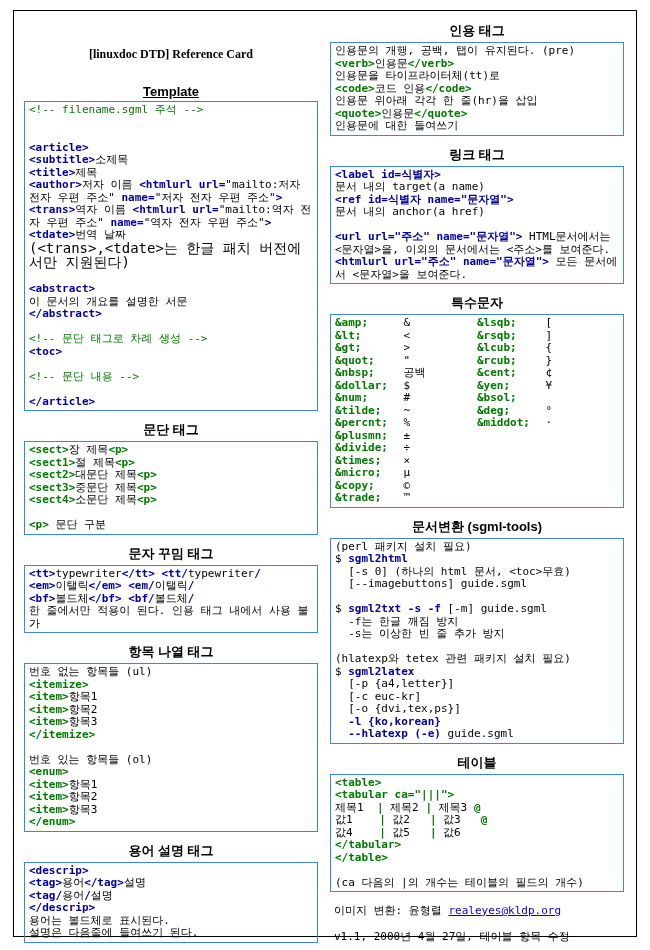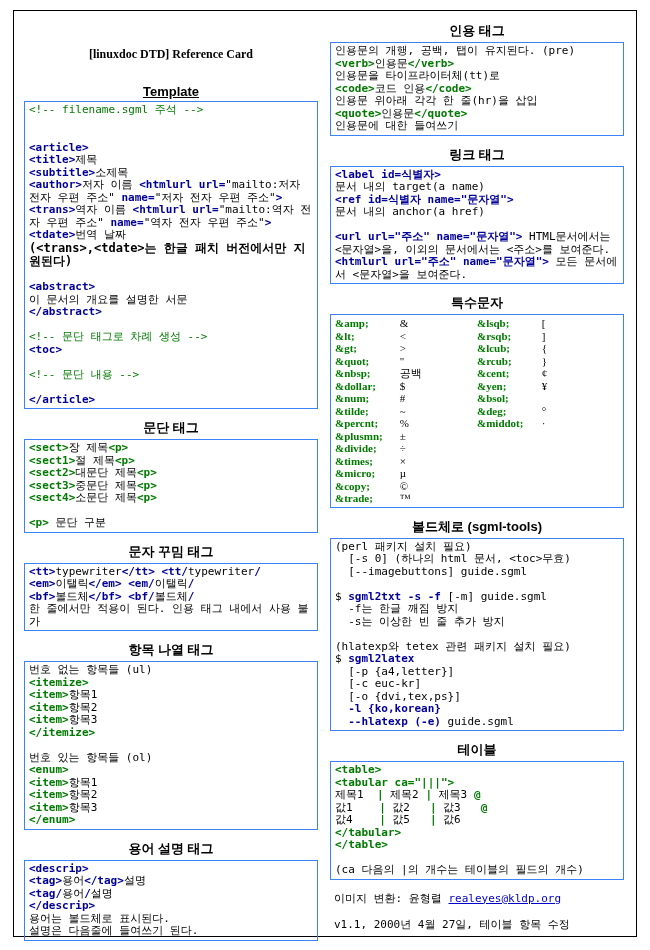--- a/index.html
+++ b/index.html
@@ -12,41 +12,41 @@
   .sec-heading.underline{text-decoration:underline;}
   .box{border:1px solid #3b82f6;padding:2px 4px;margin-bottom:10px;font-family:"DejaVu Sans Mono",monospace;font-size:11px;line-height:12.5px;color:#000;}
   .nobox{padding:2px 4px;margin-top:4px;font-family:"DejaVu Sans Mono",monospace;font-size:11px;line-height:13px;color:#000;}
   .code-line{white-space:pre-wrap;word-break:break-word;min-height:12.5px;}
   .sg-k{color:#000;}
   .sg-b{color:#000099;font-weight:bold;}
   .sg-g{color:#007A00;font-weight:bold;}
   .sg-c{color:#007A00;}
   .sg-i{color:#000;}
   .sg-f{color:#000;font-weight:normal;}
-  .sg-s{color:#000;font-size:12px;font-weight:bold;}
+  .sg-s{color:#000;font-size:14px;}
   .sg-u{color:#0000CC;text-decoration:underline;}
   .ent-cols{display:flex;}
-  .ent-col{flex:1;font-family:Liberation Serif, serif;}
+  .ent-col{flex:1;}
   .ent-name{display:inline-block;min-width:62px;}
 </style>
 </head>
 <body>
 
 <div class="card">
   <div class="cols">
     <div class="col">
       <div class="page-title">[linuxdoc DTD] Reference Card</div>
     <div class="sec-heading underline">Template</div>
         <div class="box">
           <div class="code-line"><span class="sg-c">&lt;!-- filename.sgml 주석 --&gt;</span></div>
           <div class="code-line">&nbsp;</div>
           <div class="code-line">&nbsp;</div>
           <div class="code-line"><span class="sg-b">&lt;article&gt;</span></div>
+          <div class="code-line"><span class="sg-b">&lt;subtitle&gt;</span><span class="sg-k">소제목</span></div>
           <div class="code-line"><span class="sg-b">&lt;title&gt;</span><span class="sg-k">제목</span></div>
-          <div class="code-line"><span class="sg-b">&lt;subtitle&gt;</span><span class="sg-k">소제목</span></div>
           <div class="code-line"><span class="sg-b">&lt;author&gt;</span><span class="sg-k">저자 이름 </span><span class="sg-b">&lt;htmlurl url=</span><span class="sg-k">"mailto:저자 전자 우편 주소"</span><span class="sg-b"> name=</span><span class="sg-k">"저자 전자 우편 주소"</span><span class="sg-b">&gt;</span></div>
           <div class="code-line"><span class="sg-b">&lt;trans&gt;</span><span class="sg-k">역자 이름 </span><span class="sg-b">&lt;htmlurl url=</span><span class="sg-k">"mailto:역자 전자 우편 주소"</span><span class="sg-b"> name=</span><span class="sg-k">"역자 전자 우편 주소"</span><span class="sg-b">&gt;</span></div>
           <div class="code-line"><span class="sg-b">&lt;tdate&gt;</span><span class="sg-k">번역 날짜</span></div>
           <div class="code-line"><span class="sg-s">(&lt;trans&gt;,&lt;tdate&gt;는 한글 패치 버전에서만 지원된다)</span></div>
           <div class="code-line">&nbsp;</div>
           <div class="code-line"><span class="sg-b">&lt;abstract&gt;</span></div>
           <div class="code-line"><span class="sg-k">이 문서의 개요를 설명한 서문</span></div>
           <div class="code-line"><span class="sg-b">&lt;/abstract&gt;</span></div>
           <div class="code-line">&nbsp;</div>
           <div class="code-line"><span class="sg-c">&lt;!-- 문단 태그로 차례 생성 --&gt;</span></div>
@@ -146,23 +146,24 @@
               <div class="code-line"><span class="sg-g ent-name">&amp;lcub;</span><span class="sg-k"> {</span></div>
               <div class="code-line"><span class="sg-g ent-name">&amp;rcub;</span><span class="sg-k"> }</span></div>
               <div class="code-line"><span class="sg-g ent-name">&amp;cent;</span><span class="sg-k"> ¢</span></div>
               <div class="code-line"><span class="sg-g ent-name">&amp;yen;</span><span class="sg-k"> ¥</span></div>
               <div class="code-line"><span class="sg-g ent-name">&amp;bsol;</span><span class="sg-k"> </span></div>
               <div class="code-line"><span class="sg-g ent-name">&amp;deg;</span><span class="sg-k"> °</span></div>
               <div class="code-line"><span class="sg-g ent-name">&amp;middot;</span><span class="sg-k"> ·</span></div>
             </div>
           </div>
         </div>
-        <div class="sec-heading">볼드체로 (sgml-tools)</div>
+        <div class="sec-heading">문서변환 (sgml-tools)</div>
         <div class="box">
           <div class="code-line"><span class="sg-k">(perl 패키지 설치 필요)</span></div>
+          <div class="code-line"><span class="sg-k">$ </span><span class="sg-b">sgml2html</span></div>
           <div class="code-line"><span class="sg-k">  [-s 0] (하나의 html 문서, &lt;toc&gt;무효)</span></div>
           <div class="code-line"><span class="sg-k">  [--imagebuttons] guide.sgml</span></div>
           <div class="code-line">&nbsp;</div>
           <div class="code-line"><span class="sg-k">$ </span><span class="sg-b">sgml2txt -s -f</span><span class="sg-k"> [-m] guide.sgml</span></div>
           <div class="code-line"><span class="sg-k">  -f는 한글 깨짐 방지</span></div>
           <div class="code-line"><span class="sg-k">  -s는 이상한 빈 줄 추가 방지</span></div>
           <div class="code-line">&nbsp;</div>
           <div class="code-line"><span class="sg-k">(hlatexp와 tetex 관련 패키지 설치 필요)</span></div>
           <div class="code-line"><span class="sg-k">$ </span><span class="sg-b">sgml2latex</span></div>
           <div class="code-line"><span class="sg-k">  [-p {a4,letter}]</span></div>

